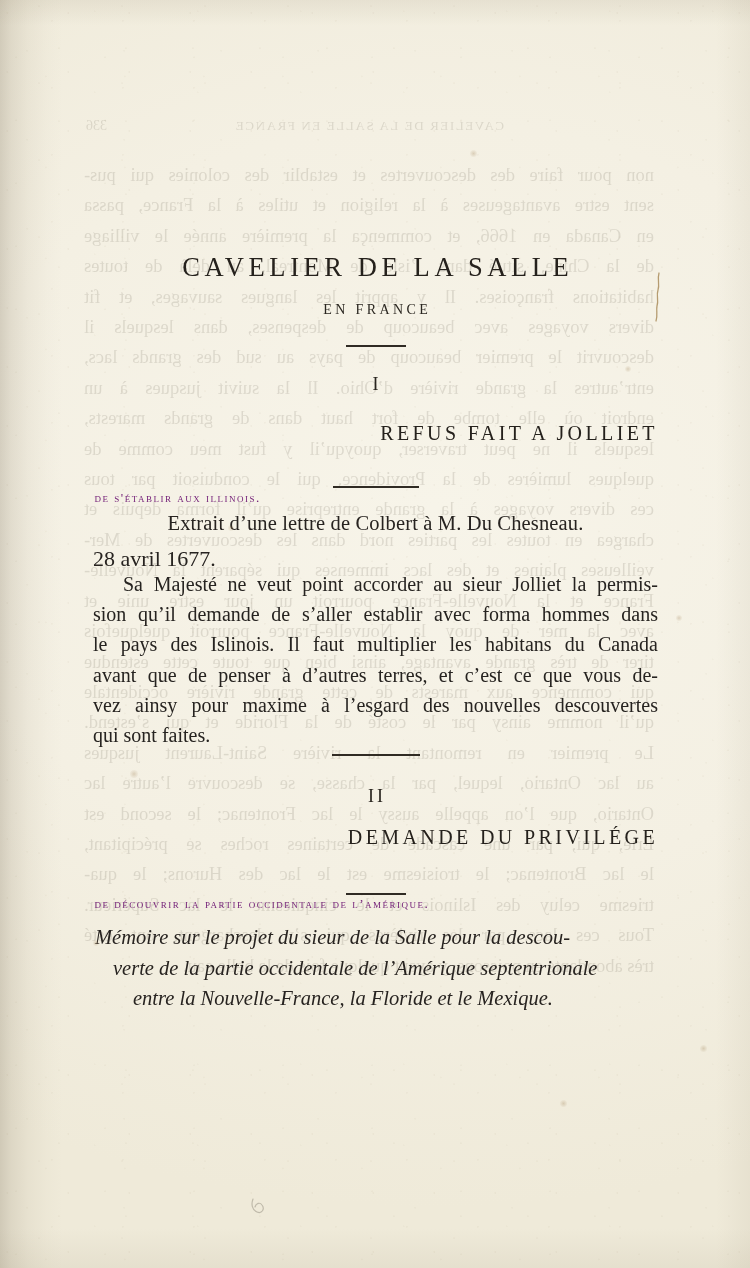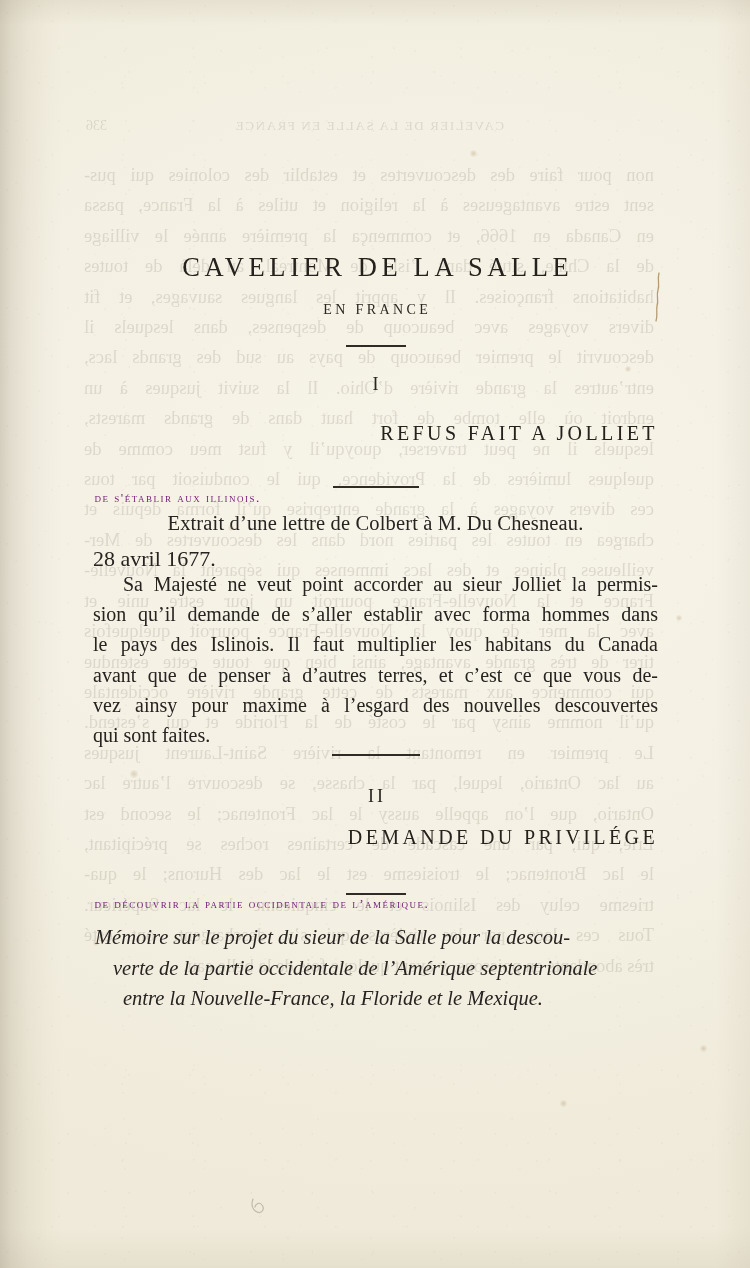--- a/index.html
+++ b/index.html
@@ -213,21 +213,21 @@
     left: 2px;
     right: 0;
     font-style: italic;
     font-size: 20.5px;
     line-height: 30.5px;
     color: #272320;
   }
   .memoir .ml { display: block; white-space: nowrap; }
   .memoir .ml.l1 { margin-left: 0px; }
   .memoir .ml.l2 { margin-left: 18px; }
-  .memoir .ml.l3 { margin-left: 28px; }
+  .memoir .ml.l3 { margin-left: 38px; }
 
   .dateline {
     position: absolute;
     top: 546px;
     left: 0; right: 0;
     text-align: left;
     font-size: 22px;
     color: #272320;
     padding-right: 8px;
   }

